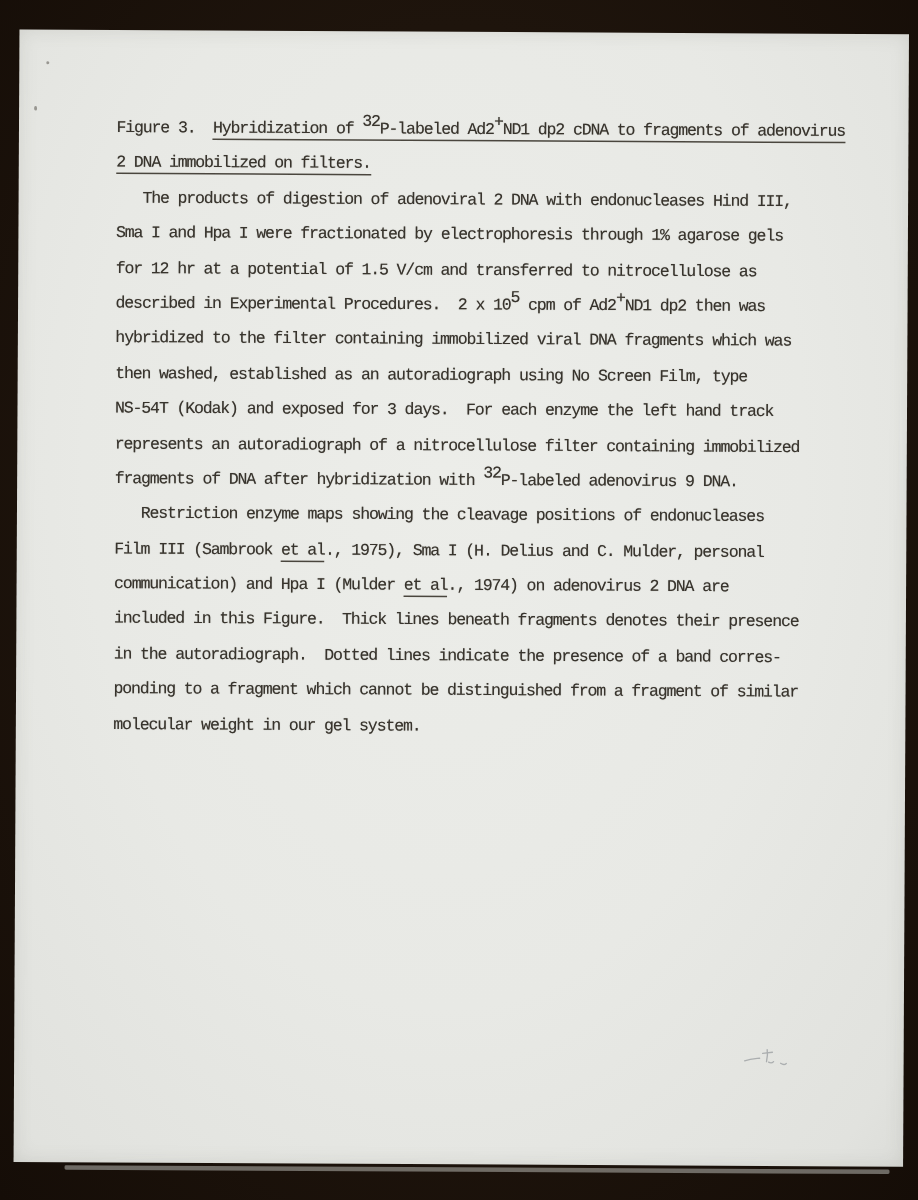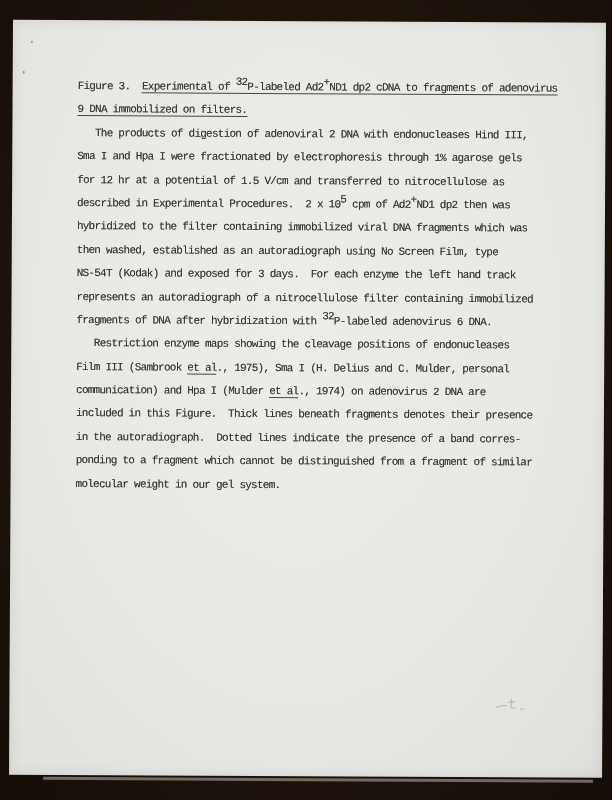--- a/index.html
+++ b/index.html
@@ -36,31 +36,31 @@
   .pencil-mark { position: absolute; left: 484px; top: 674px; opacity: 0.65; }
 </style>
 </head>
 <body>
 
 <div class="paper-wrap">
   <div class="paper">
     <span class="speck speck1"></span>
     <span class="speck speck2"></span>
     <div class="text-block" id="text-block">
-        <div class="text-line"><span><span>Figure 3.  </span></span><span class="u"><span>Experimental of </span><span class="sup">32</span><span>P-labeled Ad2</span><span class="sup">+</span><span>ND1 dp2 cDNA to fragments of adenovirus</span></span></div>
-        <div class="text-line"><span class="u"><span>9 DNA immobilized on filters.</span></span></div>
+        <div class="text-line"><span><span>Figure 3.  </span></span><span class="u"><span>Hybridization of </span><span class="sup">32</span><span>P-labeled Ad2</span><span class="sup">+</span><span>ND1 dp2 cDNA to fragments of adenovirus</span></span></div>
+        <div class="text-line"><span class="u"><span>2 DNA immobilized on filters.</span></span></div>
         <div class="text-line"><span><span>   The products of digestion of adenoviral 2 DNA with endonucleases Hind III,</span></span></div>
         <div class="text-line"><span><span>Sma I and Hpa I were fractionated by electrophoresis through 1% agarose gels</span></span></div>
         <div class="text-line"><span><span>for 12 hr at a potential of 1.5 V/cm and transferred to nitrocellulose as</span></span></div>
         <div class="text-line"><span><span>described in Experimental Procedures.  2 x 10</span></span><span><span class="sup">5</span></span><span><span> cpm of Ad2</span></span><span><span class="sup">+</span></span><span><span>ND1 dp2 then was</span></span></div>
         <div class="text-line"><span><span>hybridized to the filter containing immobilized viral DNA fragments which was</span></span></div>
         <div class="text-line"><span><span>then washed, established as an autoradiograph using No Screen Film, type</span></span></div>
         <div class="text-line"><span><span>NS-54T (Kodak) and exposed for 3 days.  For each enzyme the left hand track</span></span></div>
         <div class="text-line"><span><span>represents an autoradiograph of a nitrocellulose filter containing immobilized</span></span></div>
-        <div class="text-line"><span><span>fragments of DNA after hybridization with </span></span><span><span class="sup">32</span></span><span><span>P-labeled adenovirus 6 DNA.</span></span></div>
+        <div class="text-line"><span><span>fragments of DNA after hybridization with </span></span><span><span class="sup">32</span></span><span><span>P-labeled adenovirus 9 DNA.</span></span></div>
         <div class="text-line"><span><span>   Restriction enzyme maps showing the cleavage positions of endonucleases</span></span></div>
         <div class="text-line"><span><span>Film III (Sambrook </span></span><span class="u"><span>et al</span></span><span><span>., 1975), Sma I (H. Delius and C. Mulder, personal</span></span></div>
         <div class="text-line"><span><span>communication) and Hpa I (Mulder </span></span><span class="u"><span>et al</span></span><span><span>., 1974) on adenovirus 2 DNA are</span></span></div>
         <div class="text-line"><span><span>included in this Figure.  Thick lines beneath fragments denotes their presence</span></span></div>
         <div class="text-line"><span><span>in the autoradiograph.  Dotted lines indicate the presence of a band corres-</span></span></div>
         <div class="text-line"><span><span>ponding to a fragment which cannot be distinguished from a fragment of similar</span></span></div>
         <div class="text-line"><span><span>molecular weight in our gel system.</span></span></div>
       </div>
     <svg class="pencil-mark" width="48" height="18" viewBox="0 0 48 18">
       <g fill="none" stroke="#8e9296" stroke-width="0.9" stroke-linecap="round">

